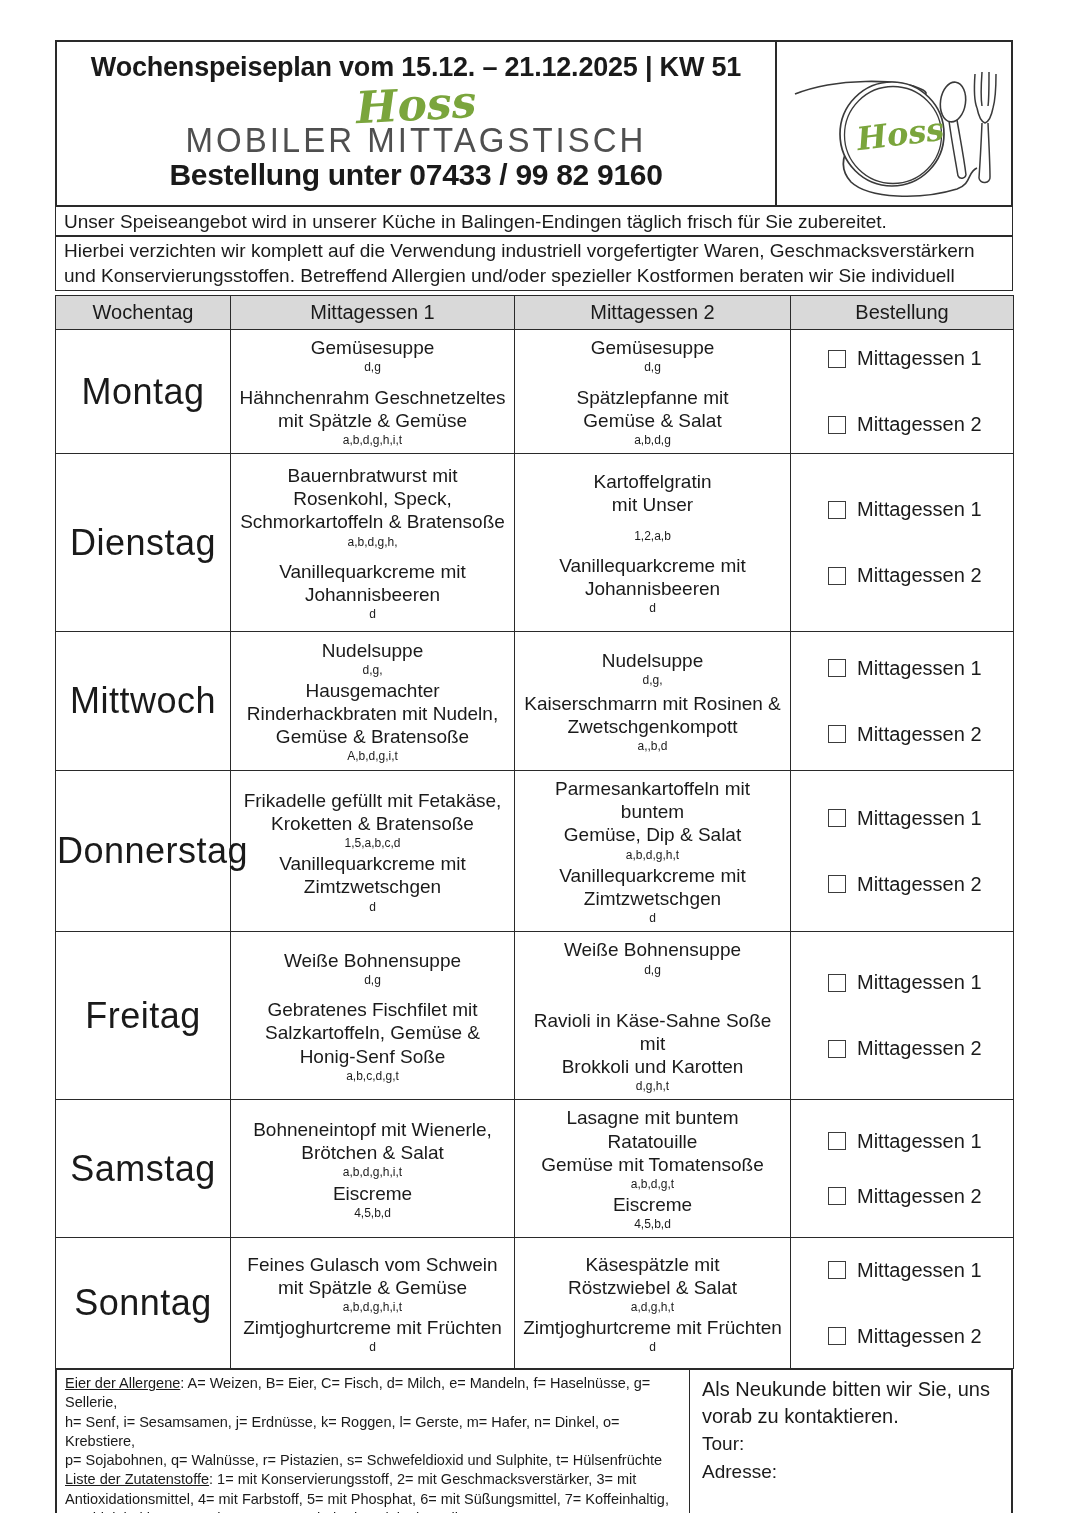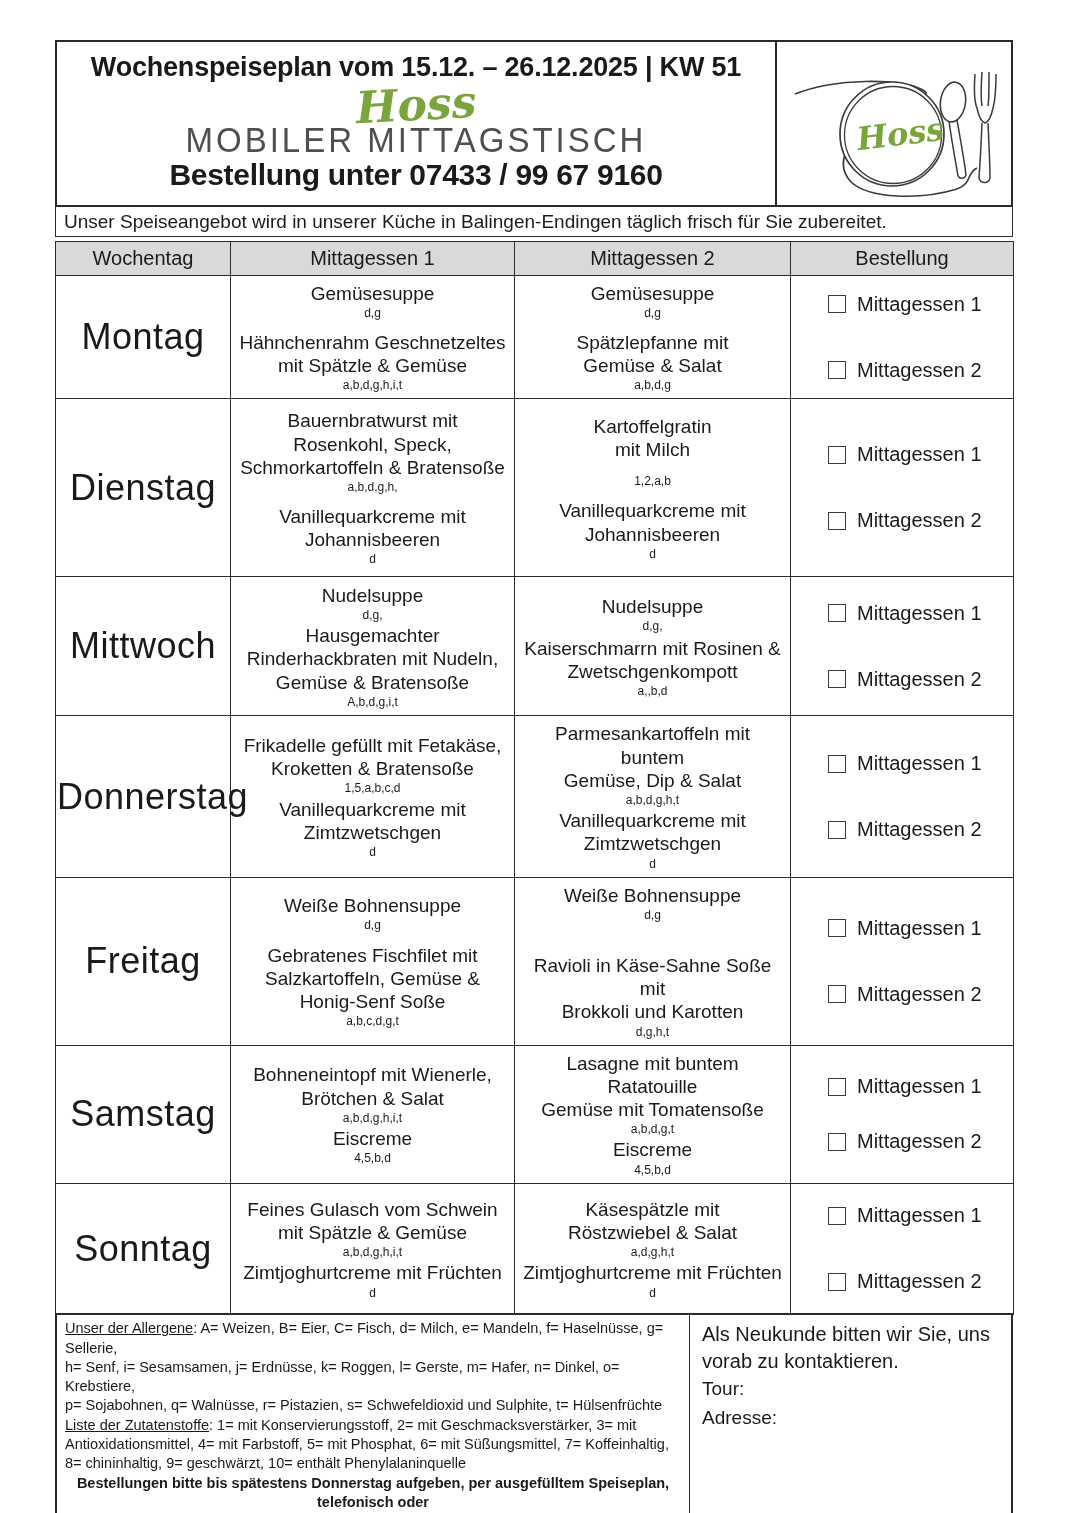--- a/index.html
+++ b/index.html
@@ -47,24 +47,24 @@
   
   .logo-svg text{font-family:"DejaVu Serif",serif;font-style:italic;font-weight:bold;}
 </style>
 </head>
 <body>
 
 <div class="page">
 
   <div class="header-box">
     <div class="header-left">
-      <div class="doc-title">Wochenspeiseplan vom 15.12. – 26.12.2025 | KW 51</div>
+      <div class="doc-title">Wochenspeiseplan vom 15.12. – 21.12.2025 | KW 51</div>
       <div class="brand-script" style="color:#7aa53c;">Hoss</div>
       <div class="brand-name" style="text-transform:uppercase;"><span>Mobiler Mittagstisch</span></div>
-      <div class="order-line">Bestellung unter 07433 / 99 67 9160</div>
+      <div class="order-line">Bestellung unter 07433 / 99 82 9160</div>
     </div>
     <div class="header-right">
       <svg class="logo-svg" width="226" height="155" viewBox="0 0 226 155" fill="none">
 
         <path d="M14,48 C55,32 118,32 142,44 C154,51 128,52 110,62 C78,80 48,112 70,136 C88,153 140,154 176,143 C191,138 186,126 196,122" stroke="#3a3a3a" stroke-width="1.7" fill="none"></path>
 
         <circle cx="111" cy="88" r="52" stroke="#3a3a3a" stroke-width="1.7" fill="#ffffff"></circle>
         <circle cx="112" cy="89" r="48.5" stroke="#3a3a3a" stroke-width="1.3" fill="none"></circle>
 
         <ellipse cx="172" cy="56" rx="12.5" ry="20" transform="rotate(8 172 56)" stroke="#3a3a3a" stroke-width="1.6" fill="#ffffff"></ellipse>
@@ -72,20 +72,21 @@
 
         <path d="M194,28 C193,42 193,55 196,62 M201,26 C200,40 200,54 201,60 M208,26 C208,40 208,54 207,60 M215,28 C215,42 214,55 212,62" stroke="#3a3a3a" stroke-width="1.5" fill="none"></path>
         <path d="M196,62 C198,72 201,76 204,77 C207,76 210,72 212,62 M201,77 C200,100 199,118 198,132 M207,77 C208,100 209,118 209,131 M198,132 a5.5,5 0 0 0 11,-1" stroke="#3a3a3a" stroke-width="1.5" fill="none"></path>
 
         <text x="76" y="100" font-size="32" fill="#7aa53c" transform="rotate(-7 111 92)">Hoss</text>
       </svg>
     </div>
   </div>
 
   <div class="info-row">Unser Speiseangebot wird in unserer Küche in Balingen-Endingen täglich frisch für Sie zubereitet.</div>
+  <div class="info-row">Hierbei verzichten wir komplett auf die Verwendung industriell vorgefertigter Waren, Geschmacksverstärkern und Konservierungsstoffen. Betreffend Allergien und/oder spezieller Kostformen beraten wir Sie individuell</div>
 
   <table class="menu">
     <colgroup>
         <col style="width:175px">
         <col style="width:284px">
         <col style="width:276px">
         <col style="width:223px">
       </colgroup>
     <thead>
       <tr>
@@ -146,21 +147,21 @@
             </div>
           <div class="item">
               <div class="dish">Vanillequarkcreme mit
 Johannisbeeren</div>
               <div class="codes">d</div>
             </div>
         </td>
         <td class="meal">
           <div class="item">
               <div class="dish">Kartoffelgratin
-mit Milch</div>
+mit Unser</div>
               <div class="codes" style="margin-top:14px;">1,2,a,b</div>
             </div>
           <div class="item">
               <div class="dish">Vanillequarkcreme mit
 Johannisbeeren</div>
               <div class="codes">d</div>
             </div>
         </td>
         <td class="order">
           <div class="order-wrap">
@@ -368,21 +369,21 @@
               </div>
           </div>
         </td>
       </tr>
 
     </tbody>
   </table>
 
   <div class="footer-box">
     <div class="footer-left">
-      <p class="ft-text"><span class="u">Unser der Allergene</span><span>: A= Weizen, B= Eier, C= Fisch, d= Milch, e= Mandeln, f= Haselnüsse, g= Sellerie,
+      <p class="ft-text"><span class="u">Eier der Allergene</span><span>: A= Weizen, B= Eier, C= Fisch, d= Milch, e= Mandeln, f= Haselnüsse, g= Sellerie,
 h= Senf, i= Sesamsamen, j= Erdnüsse, k= Roggen, l= Gerste, m= Hafer, n= Dinkel, o= Krebstiere,
 p= Sojabohnen, q= Walnüsse, r= Pistazien, s= Schwefeldioxid und Sulphite, t= Hülsenfrüchte</span></p>
       <p class="ft-text"><span class="u">Liste der Zutatenstoffe</span><span>: 1= mit Konservierungsstoff, 2= mit Geschmacksverstärker, 3= mit
 Antioxidationsmittel, 4= mit Farbstoff, 5= mit Phosphat, 6= mit Süßungsmittel, 7= Koffeinhaltig,
 8= chininhaltig, 9= geschwärzt, 10= enthält Phenylalaninquelle</span></p>
       <p class="ft-text ft-bold ft-center">Bestellungen bitte bis spätestens Donnerstag aufgeben, per ausgefülltem Speiseplan, telefonisch oder
 per E-Mail: info@hoss-mobiler-mittagstisch.de</p>
 
     </div>
     <div class="footer-right">

